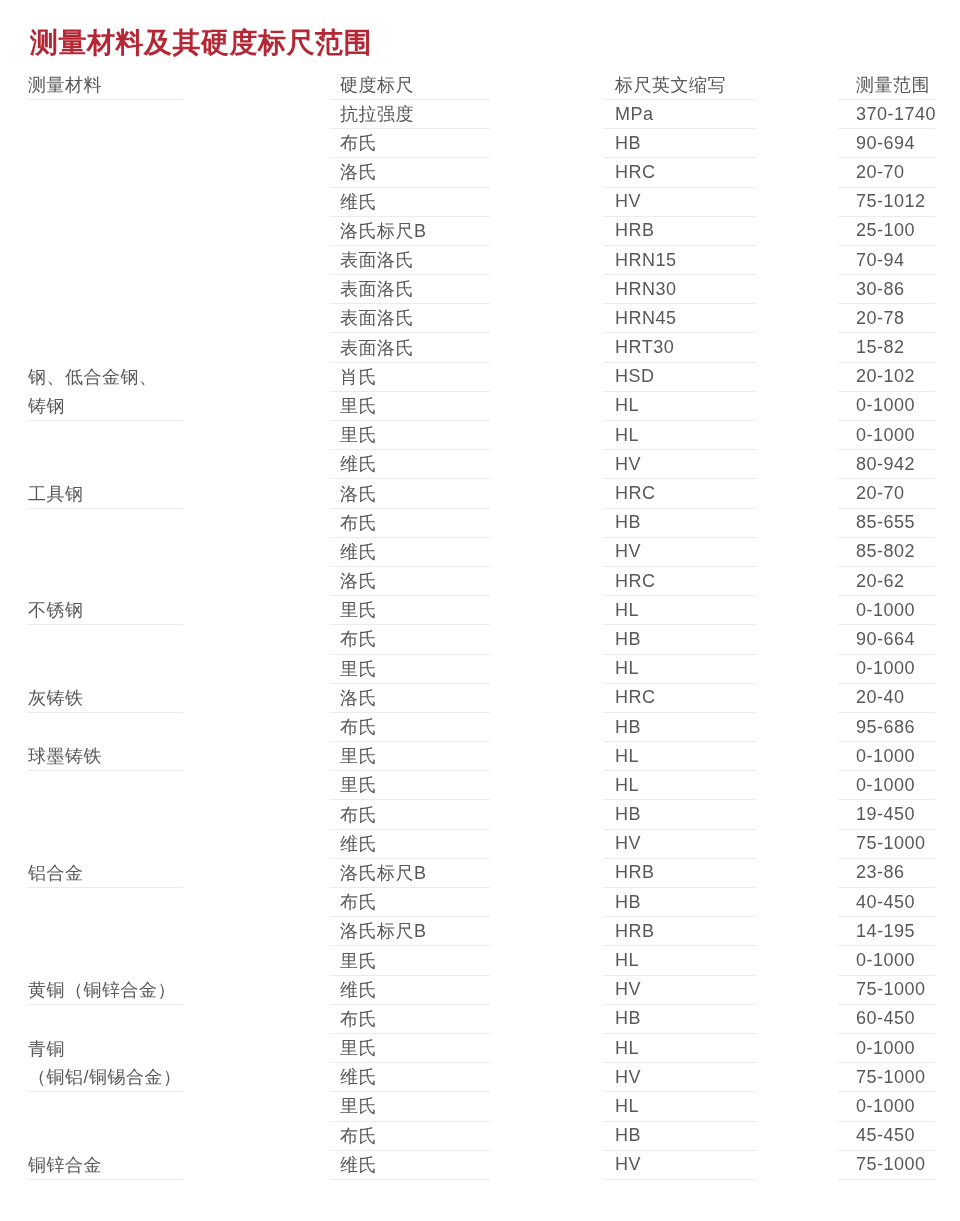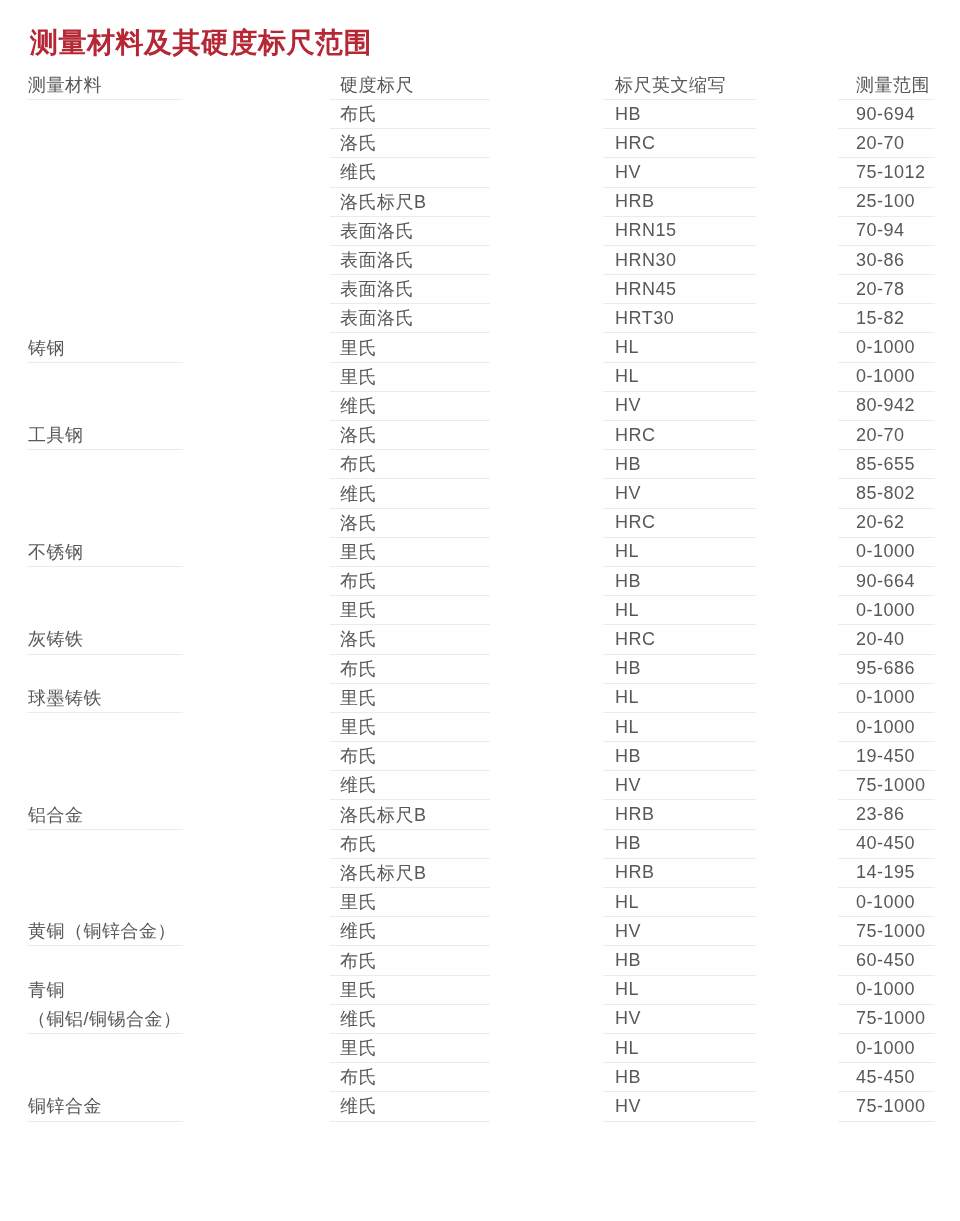--- a/index.html
+++ b/index.html
@@ -62,20 +62,26 @@
 <h1 class="page-title">测量材料及其硬度标尺范围</h1>
 
 <div class="spec-table">
   <div class="row">
     <div class="cell c1 u">测量材料</div>
     <div class="cell c2 u">硬度标尺</div>
     <div class="cell c3 u">标尺英文缩写</div>
     <div class="cell c4 u">测量范围</div>
   </div>
   <div id="rows-container">
+  <div class="row">
+    <div class="cell c1"></div>
+    <div class="cell c2 u">抗拉强度</div>
+    <div class="cell c3 u">MPa</div>
+    <div class="cell c4 u">370-1740</div>
+  </div>
 
   <div class="row">
     <div class="cell c1"></div>
     <div class="cell c2 u">布氏</div>
     <div class="cell c3 u">HB</div>
     <div class="cell c4 u">90-694</div>
   </div>
 
   <div class="row">
     <div class="cell c1"></div>
@@ -120,20 +126,26 @@
     <div class="cell c4 u">20-78</div>
   </div>
 
   <div class="row">
     <div class="cell c1"></div>
     <div class="cell c2 u">表面洛氏</div>
     <div class="cell c3 u">HRT30</div>
     <div class="cell c4 u">15-82</div>
   </div>
 
+  <div class="row">
+    <div class="cell c1">钢、低合金钢、</div>
+    <div class="cell c2 u">肖氏</div>
+    <div class="cell c3 u">HSD</div>
+    <div class="cell c4 u">20-102</div>
+  </div>
 
   <div class="row">
     <div class="cell c1 u">铸钢</div>
     <div class="cell c2 u">里氏</div>
     <div class="cell c3 u">HL</div>
     <div class="cell c4 u">0-1000</div>
   </div>
 
   <div class="row">
     <div class="cell c1"></div>

